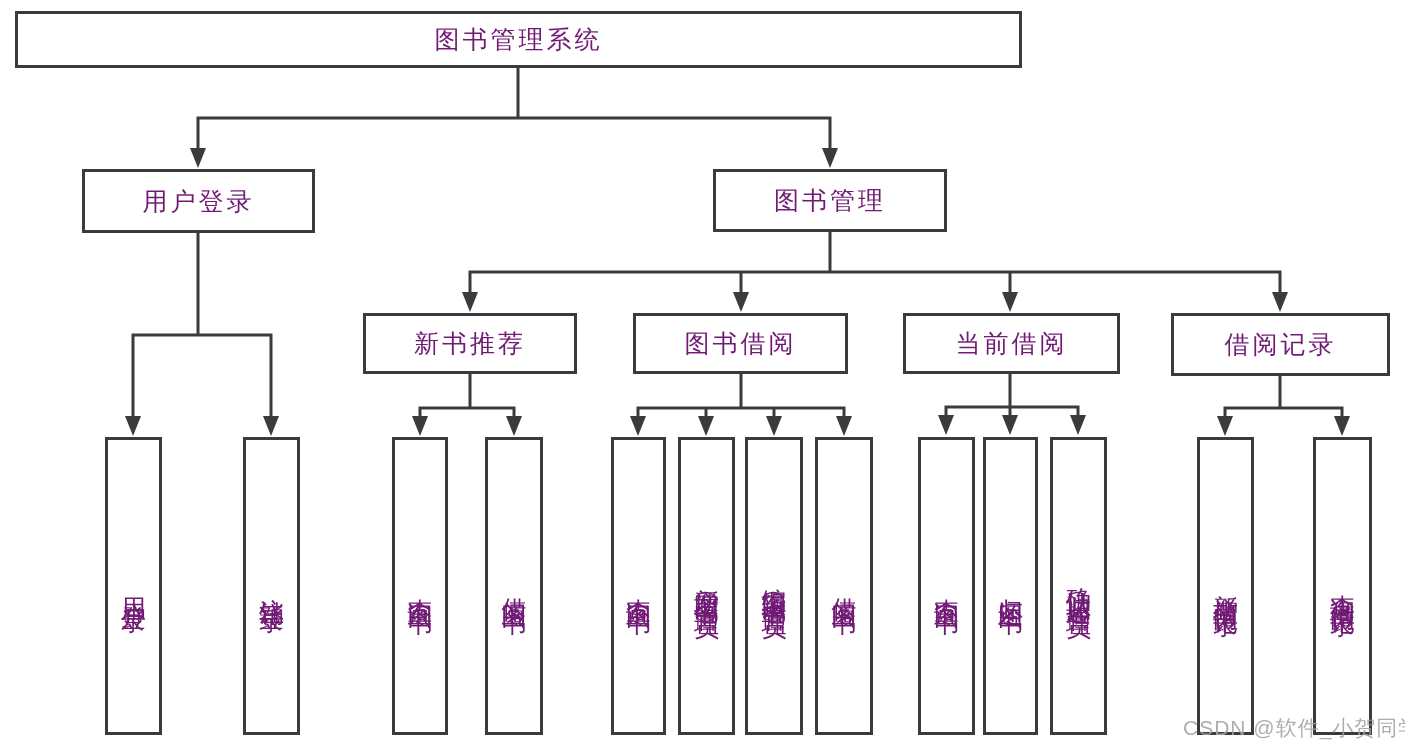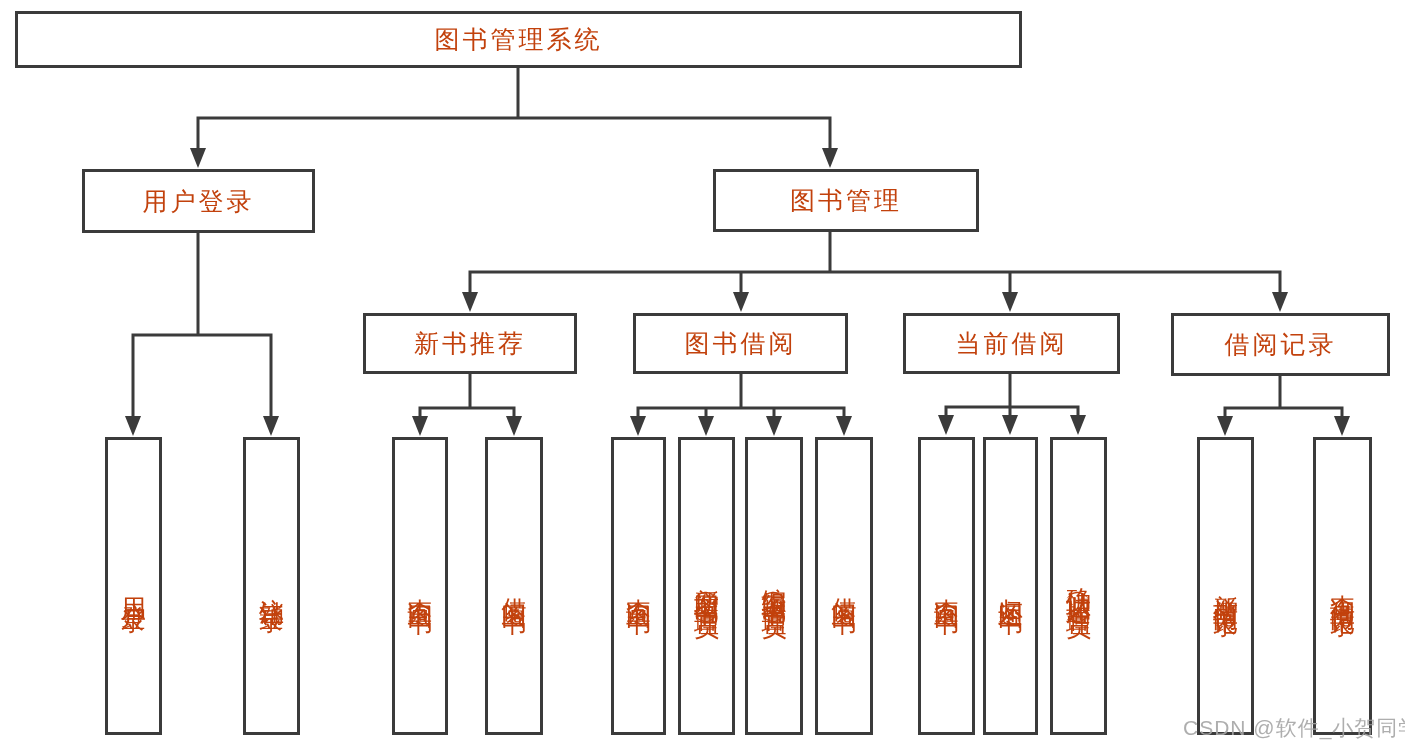--- a/index.html
+++ b/index.html
@@ -24,21 +24,21 @@
     pointer-events: none;
   }
   .node {
     position: absolute;
     box-sizing: border-box;
     background: #ffffff;
     border: 3px solid #3b3b3b;
     display: flex;
     align-items: center;
     justify-content: center;
-    color: #c2410c;
+    color: #701a75;
     font-size: 25px;
     letter-spacing: 3px;
     white-space: nowrap;
     z-index: 2;
   }
   .node .lbl {
     display: block;
   }
   .leaf {
     top: 437px;
@@ -126,21 +126,21 @@
     </g>
   </svg>
 
   <div class="node" style="left:15px; top:11px; width:1007px; height:57px;">
     <span class="lbl">图书管理系统</span>
   </div>
 
   <div class="node" style="left:82px; top:169px; width:233px; height:64px;">
     <span class="lbl">用户登录</span>
   </div>
-  <div class="node" style="left:713px; top:169px; width:266px; height:63px;">
+  <div class="node" style="left:713px; top:169px; width:234px; height:63px;">
     <span class="lbl">图书管理</span>
   </div>
 
   <div class="node" style="left:633px; top:313px; width:215px; height:61px;">
     <span class="lbl">图书借阅</span>
   </div>
   <div class="node" style="left:363px; top:313px; width:214px; height:61px;">
     <span class="lbl">新书推荐</span>
   </div>
   <div class="node" style="left:903px; top:313px; width:217px; height:61px;">

